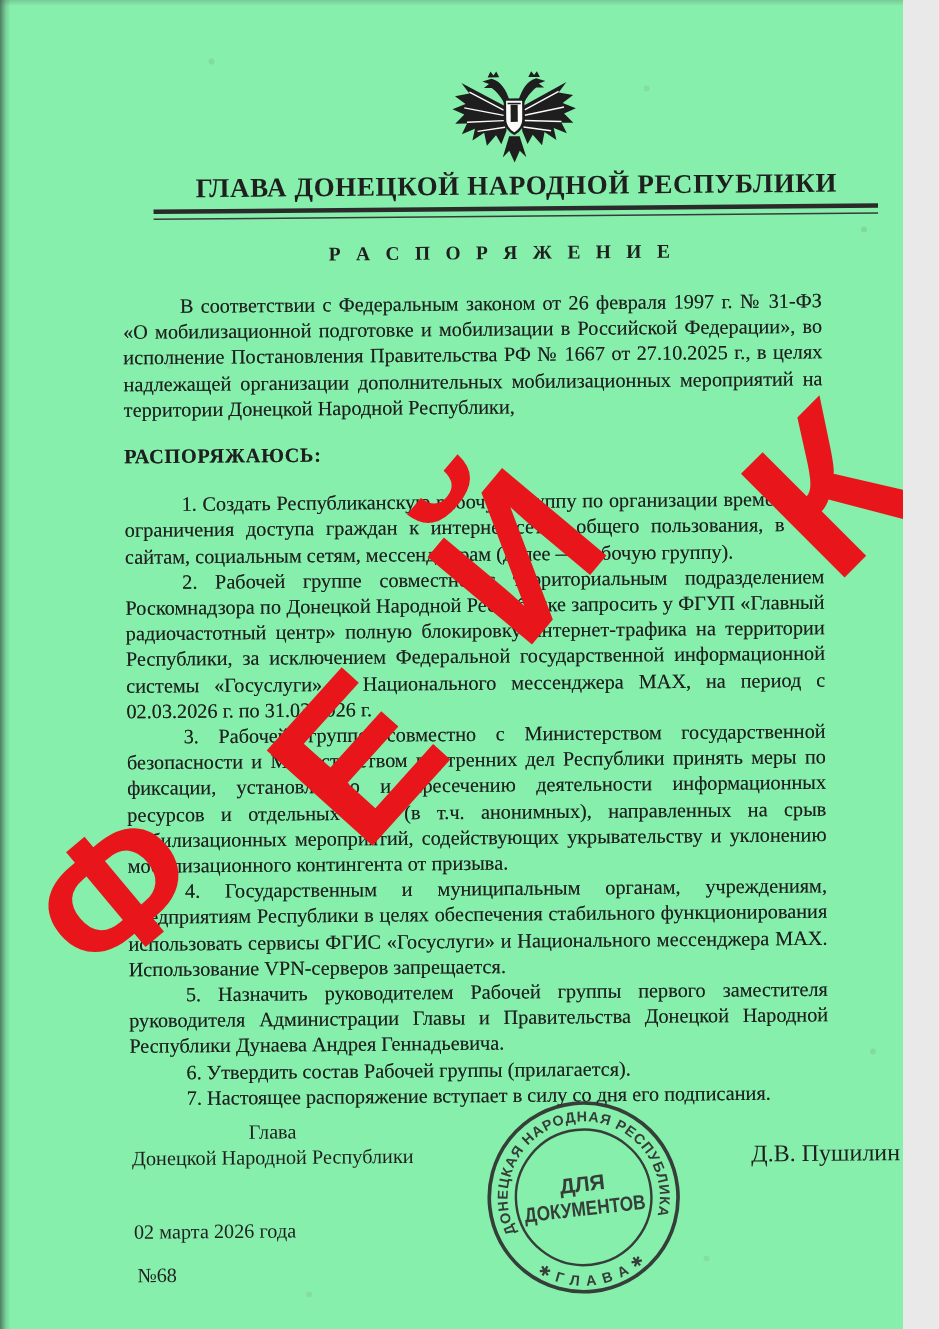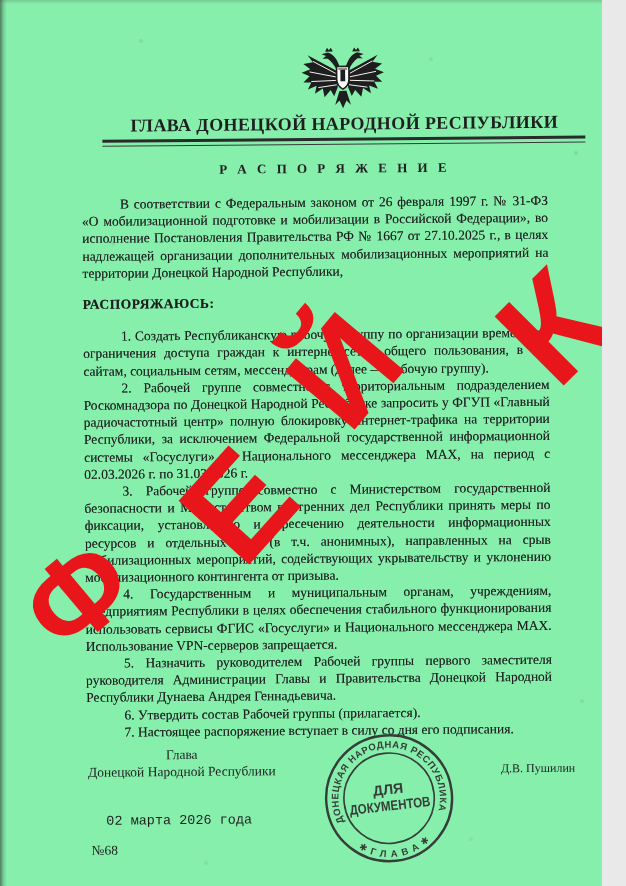--- a/index.html
+++ b/index.html
@@ -33,22 +33,22 @@
   
   .bodytext{position:absolute;left:84px;top:194px;width:466px;
     font-size:13.5px;line-height:17.2px;text-align:justify;
     text-shadow:0 0 .4px rgba(20,20,20,.55);}
   .bodytext p{margin:0;text-indent:38px;}
   .orderword{font-weight:bold;text-indent:0 !important;margin:14px 0 15px 0 !important;
     letter-spacing:.5px;}
   
   .sig-left{position:absolute;left:84px;top:745px;width:190px;text-align:center;
     font-size:13.5px;line-height:17px;}
-  .sig-right{position:absolute;left:498px;top:763px;font-size:12px;white-space:nowrap;}
-  .sig-date{position:absolute;left:103px;top:812px;font-size:13.5px;font-family:Liberation Mono, monospace;}
+  .sig-right{position:absolute;left:498px;top:763px;font-size:16px;white-space:nowrap;}
+  .sig-date{position:absolute;left:86px;top:812px;font-size:13.5px;}
   .sig-num{position:absolute;left:88px;top:841px;font-size:13.5px;}
   .stamp{position:absolute;left:318px;top:731px;width:136px;height:136px;opacity:.92;}
   
   .wm{position:absolute;left:0;top:0;width:100%;height:100%;z-index:10;pointer-events:none;}
   .wm span{position:absolute;font-family:"Liberation Sans","DejaVu Sans",sans-serif;
     font-weight:bold;color:#e8151b;line-height:1;}
   .wm-f{left:77px;top:595px;font-size:118px;transform:translate(-50%,-50%) rotate(-40deg);}
   .wm-e{left:238px;top:505px;font-size:138px;transform:translate(-50%,-50%) rotate(-48deg);}
   .wm-i{left:345px;top:371px;font-size:132px;transform:translate(-50%,-50%) rotate(-50deg);}
   .wm-k{left:553px;top:327px;font-size:142px;transform:translate(-50%,-50%) rotate(-45deg);}

